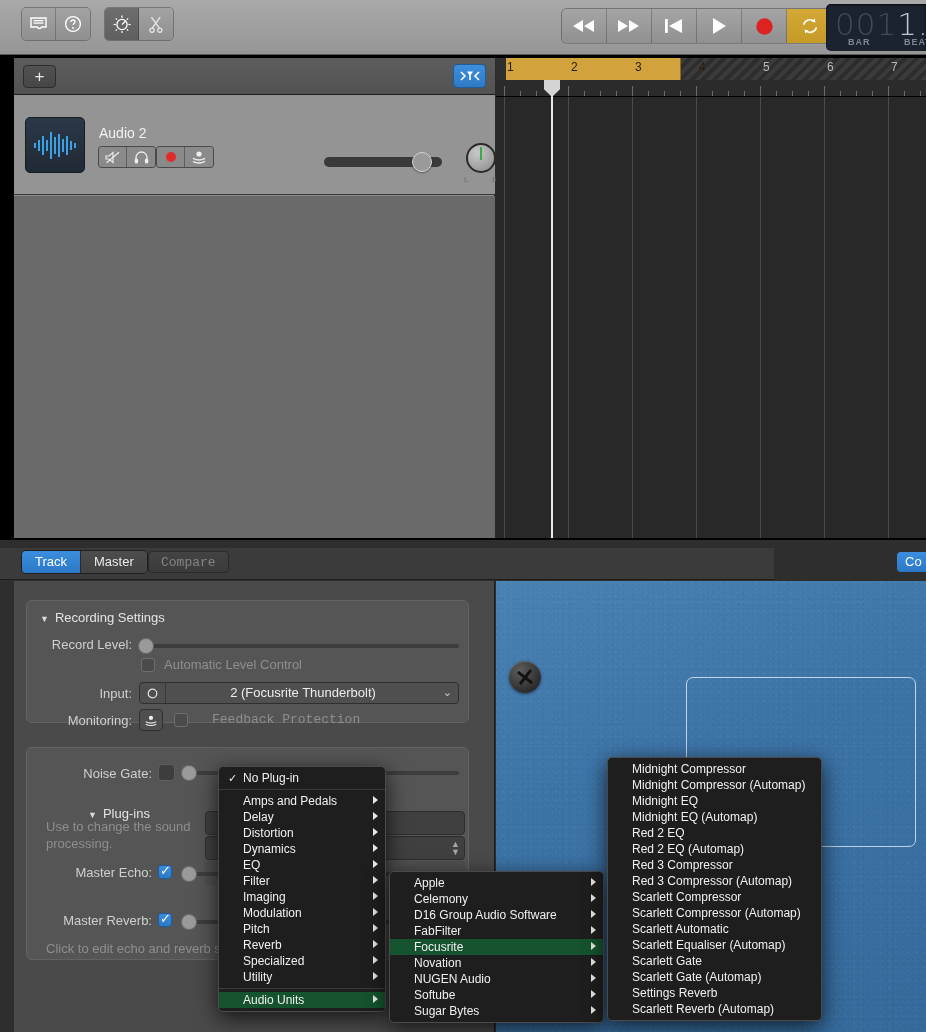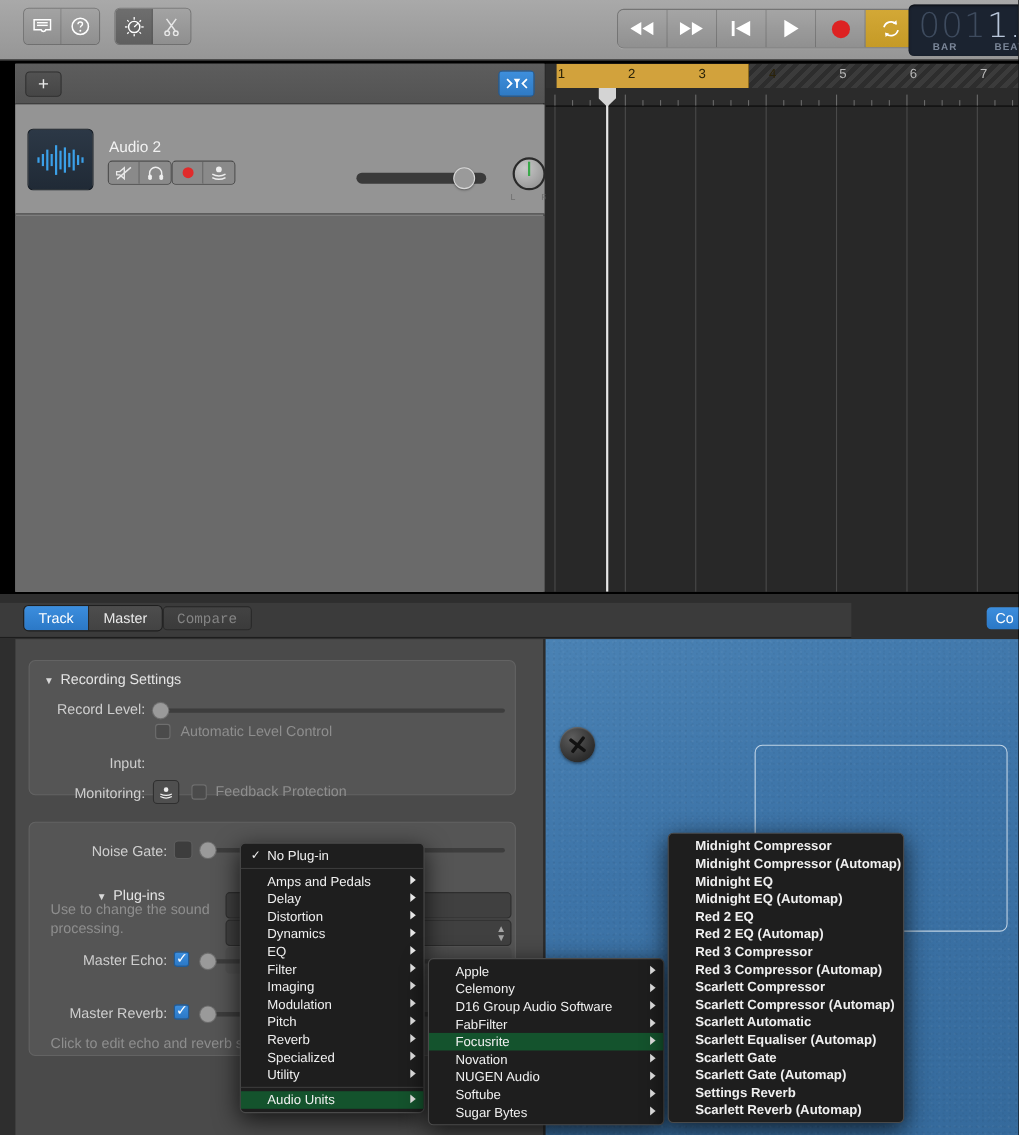--- a/index.html
+++ b/index.html
@@ -595,31 +595,40 @@
 
         <div class="lbl-right" style="left:0px; top:36px; width:105px;">Record Level:</div>
         <div class="hslider" style="left:112px; top:43px; width:320px;">
           <div class="knob" style="left:0px;"></div>
         </div>
 
         <div class="cbox" style="left:114px; top:57px;"></div>
         <div class="lbl-dim" style="left:137px; top:56px;">Automatic Level Control</div>
 
         <div class="lbl-right" style="left:0px; top:85px; width:105px;">Input:</div>
+        <div class="popup-field" style="left:112px; top:81px; width:320px;">
+          <div class="pf-left">
+            <svg width="11" height="11" viewBox="0 0 11 11">
+                <circle cx="5.5" cy="5.5" r="4.3" fill="none" stroke="#e2e2e2" stroke-width="1.2"></circle>
+              </svg>
+          </div>
+          <div class="pf-text">2  (Focusrite Thunderbolt)</div>
+          <div class="pf-chev">⌄</div>
+        </div>
 
         <div class="lbl-right" style="left:0px; top:112px; width:105px;">Monitoring:</div>
         <div class="mon-btn" style="left:112px; top:108px;">
           <svg width="14" height="13" viewBox="0 0 16 14">
             <circle cx="8" cy="4" r="2.4" fill="#eee"></circle>
             <path d="M2 8.4q6 3.2 12 0" fill="none" stroke="#eee" stroke-width="1.2"></path>
             <path d="M2 11.2q6 3.2 12 0" fill="none" stroke="#eee" stroke-width="1.2"></path>
           </svg>
         </div>
         <div class="cbox" style="left:147px; top:112px;"></div>
-        <div class="lbl-dim" style="left:169px; top:111px;">Feedback Protection</div>
+        <div class="lbl-dim" style="left:185px; top:111px;font-family:Liberation Mono, monospace;">Feedback Protection</div>
       </div>
 
       <div class="panel-box" style="left:12px; top:166px; width:443px; height:213px;">
 
         <div class="lbl-right" style="left:0px; top:18px; width:125px;">Noise Gate:</div>
         <div class="cbox square" style="left:131px; top:16px;"></div>
         <div class="hslider" style="left:155px; top:23px; width:277px;">
           <div class="knob" style="left:0px;"></div>
         </div>
 
@@ -751,21 +760,21 @@
     <div class="mi">
       <span>Softube</span>
       <span class="arrow"></span>
     </div>
     <div class="mi">
       <span>Sugar Bytes</span>
       <span class="arrow"></span>
     </div>
   </div>
 
-  <div class="menu" style="left:607px; top:757px; width:215px;font-weight:bold;">
+  <div class="menu" style="left:607px; top:757px; width:215px;">
     <div class="mi">
       <span>Midnight Compressor</span>
     </div>
     <div class="mi">
       <span>Midnight Compressor (Automap)</span>
     </div>
     <div class="mi">
       <span>Midnight EQ</span>
     </div>
     <div class="mi">

